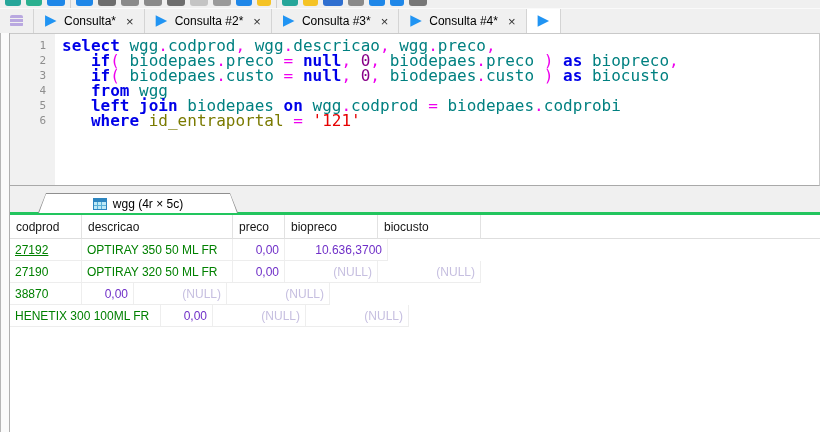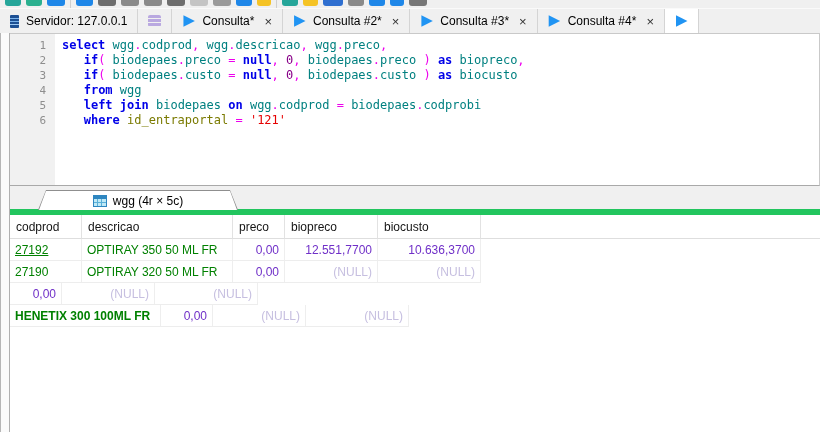--- a/index.html
+++ b/index.html
@@ -57,35 +57,35 @@
     border-bottom:1px solid #a9a9a9;
   }
   .gutter {
     width:45px; flex:0 0 45px; background:#f1f1f1; color:#8e8e8e;
     text-align:right; padding:4px 9px 0 0;
     font-family:"DejaVu Sans Mono", monospace; font-size:11px; line-height:15px;
   }
   .gutter div { height:15px; }
   .code {
     flex:1; padding:4px 0 0 7px; overflow:hidden;
-    font-family:"DejaVu Sans Mono", monospace; font-size:12px; line-height:15px;
+    font-family:"DejaVu Sans Mono", monospace; font-size:16px; line-height:15px;
     white-space:pre; color:#222;
   }
   .code-line { height:15px; }
   .tk-kw { color:var(--c-kw); font-weight:bold; }
   .tk-id { color:var(--c-id); }
   .tk-pn { color:var(--c-pn); }
   .tk-nm { color:var(--c-nm); }
   .tk-st { color:var(--c-st); }
   .tk-ol { color:var(--c-ol); }
   .tk-df { color:#222; }
   
   .splitband {
     height:29px; background:#f0f0f0; position:relative;
-    border-bottom:6px solid #22c55e; flex:0 0 29px;
+    border-bottom:3px solid #22c55e; flex:0 0 29px;
   }
   .result-tab-outer {
     position:absolute; left:28px; bottom:-1px; height:20px; width:200px;
     clip-path:polygon(0 100%, 8px 0, calc(100% - 8px) 0, 100% 100%);
     background:#8f8f8f;
   }
   .result-tab-inner {
     position:absolute; left:1px; right:1px; top:1px; bottom:0;
     clip-path:polygon(0 100%, 7px 0, calc(100% - 7px) 0, 100% 100%);
     background:#ffffff; display:flex; align-items:center; justify-content:center; gap:6px;
@@ -142,24 +142,20 @@
       <span class="tb-icon" style="background: rgb(245, 195, 37); width: 15px;"></span>
       <span class="tb-icon" style="background: rgb(47, 111, 208); width: 20px;"></span>
       <span class="tb-icon" style="background: rgb(138, 138, 138); width: 16px;"></span>
       <span class="tb-icon" style="background: rgb(31, 135, 232); width: 16px;"></span>
       <span class="tb-icon" style="background: rgb(31, 135, 232); width: 14px;"></span>
       <span class="tb-icon" style="background: rgb(119, 119, 119); width: 18px;"></span>
     </div>
 
   <div class="tabbar">
     <div class="tab">
-      <span class="server-icon"></span>
-      <span>Servidor: 127.0.0.1</span>
-    </div>
-    <div class="tab">
       <span class="db-icon"></span>
     </div>
     <div class="tab-strip">
         <div class="tab">
           <span class="play-icon"></span>
           <span>Consulta*</span>
           <span class="close-x">×</span>
         </div>
         <div class="tab">
           <span class="play-icon"></span>
@@ -214,37 +210,37 @@
             <div class="hcell" style="width: 52px;">preco</div>
             <div class="hcell" style="width: 93px;">biopreco</div>
             <div class="hcell" style="width: 103px;">biocusto</div>
             <div class="hcell filler"></div>
           </div>
         <div>
             <div class="grid-row">
               <div class="cell green" style="width: 72px; text-decoration: underline;">27192</div>
               <div class="cell green" style="width: 151px;">OPTIRAY 350 50 ML FR</div>
               <div class="cell right violet" style="width: 52px;">0,00</div>
-              <div class="cell right violet" style="width: 93px;">12.551,7700</div>
               <div class="cell right violet" style="width: 103px;">10.636,3700</div>
             </div>
             <div class="grid-row">
               <div class="cell green" style="width: 72px;">27190</div>
               <div class="cell green" style="width: 151px;">OPTIRAY 320 50 ML FR</div>
               <div class="cell right violet" style="width: 52px;">0,00</div>
               <div class="cell right null" style="width: 93px;">(NULL)</div>
               <div class="cell right null" style="width: 103px;">(NULL)</div>
             </div>
             <div class="grid-row">
+              <div class="cell green" style="width: 72px;">38870</div>
               <div class="cell right violet" style="width: 52px;">0,00</div>
               <div class="cell right null" style="width: 93px;">(NULL)</div>
               <div class="cell right null" style="width: 103px;">(NULL)</div>
             </div>
             <div class="grid-row">
-              <div class="cell green" style="width: 151px; font-weight: bold;">HENETIX 300 100ML FR</div>
+              <div class="cell green" style="width: 151px;">HENETIX 300 100ML FR</div>
               <div class="cell right violet" style="width: 52px;">0,00</div>
               <div class="cell right null" style="width: 93px;">(NULL)</div>
               <div class="cell right null" style="width: 103px;">(NULL)</div>
             </div>
           </div>
       </div>
 
     </div>
   </div>
 

